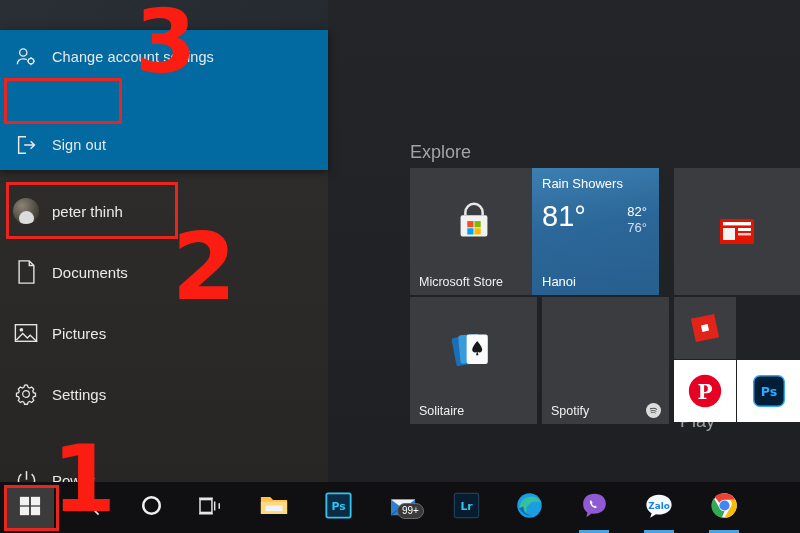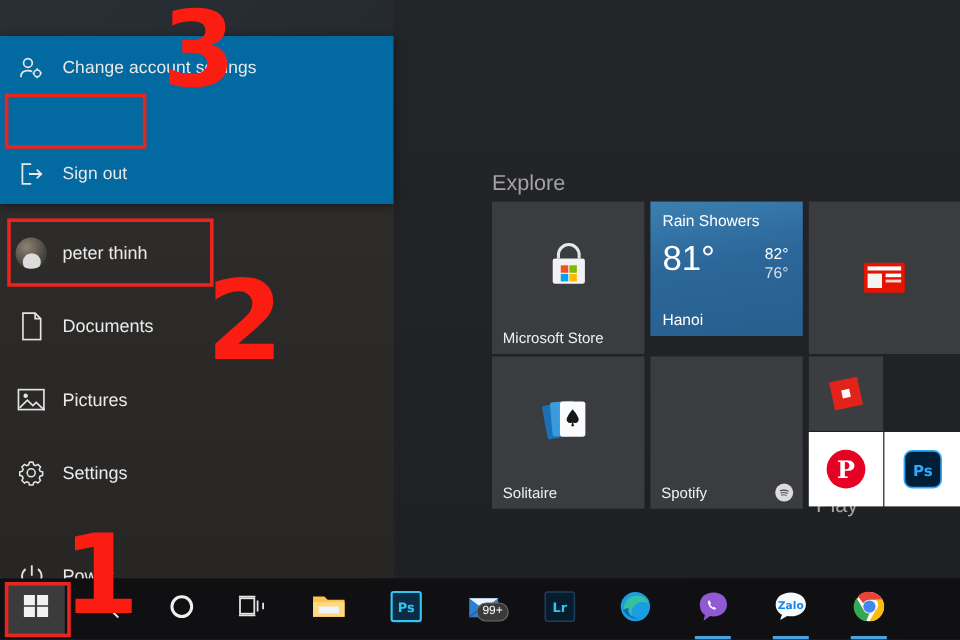--- a/index.html
+++ b/index.html
@@ -155,21 +155,21 @@
         <rect x="10" y="16" width="28" height="22" rx="2" fill="#f2f2f2"></rect>
         <rect x="17" y="22" width="6.5" height="6.5" fill="#f25022"></rect>
         <rect x="24.5" y="22" width="6.5" height="6.5" fill="#7fba00"></rect>
         <rect x="17" y="29.5" width="6.5" height="6.5" fill="#00a4ef"></rect>
         <rect x="24.5" y="29.5" width="6.5" height="6.5" fill="#ffb900"></rect>
       </svg>
     </div>
     <div class="tile-name">Microsoft Store</div>
   </div>
 
-  <div class="tile" id="tile-weather" style="left:214px;top:168px;width:127px;height:112px;">
+  <div class="tile" id="tile-weather" style="left:204px;top:168px;width:127px;height:127px;">
     <div id="wx-cond">Rain Showers</div>
     <div id="wx-temp">81°</div>
     <div id="wx-hi">82°</div>
     <div id="wx-lo">76°</div>
     <div id="wx-city">Hanoi</div>
   </div>
 
   <div class="tile" style="left:346px;top:168px;width:127px;height:127px;">
     <div class="tile-center">
       <svg width="40" height="32" viewBox="0 0 40 32">

